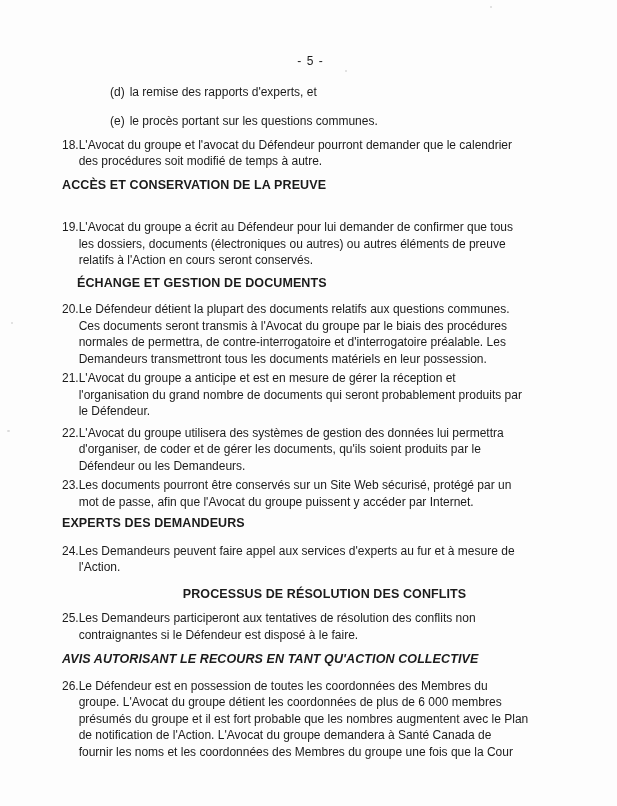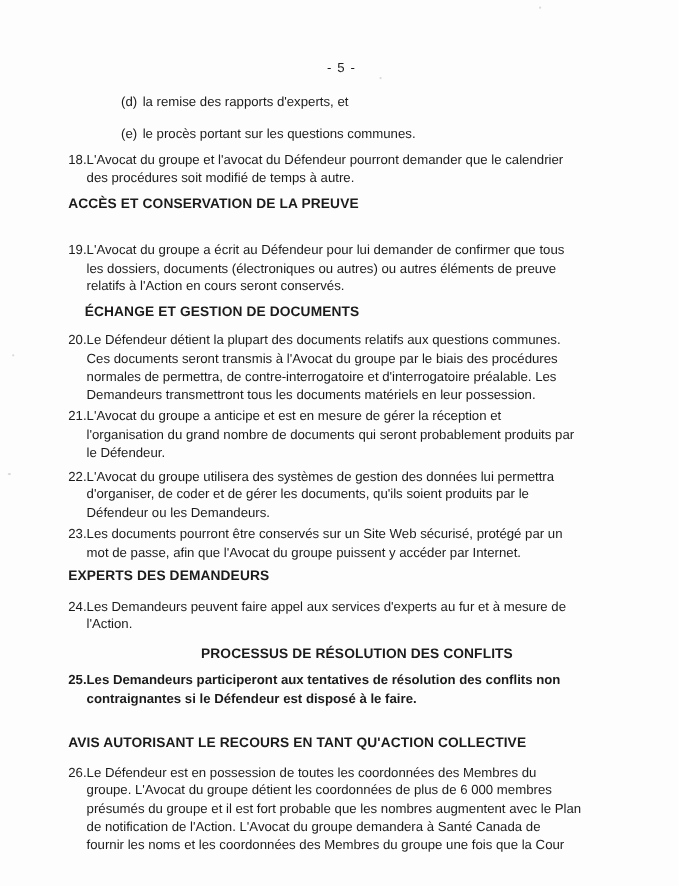--- a/index.html
+++ b/index.html
@@ -155,29 +155,29 @@
     <div class="item" style="margin-bottom:10px;">
       <span class="num">24.</span>
       <div class="body">
         <span class="line">Les Demandeurs peuvent faire appel aux services d'experts au fur et à mesure de</span>
         <span class="line">l'Action.</span>
       </div>
     </div>
 
     <h2 class="heading indent-sm" style="margin-bottom:8px;text-align:center;">PROCESSUS DE RÉSOLUTION DES CONFLITS</h2>
 
-    <div class="item" style="margin-bottom:24px;font-weight:bold;">
+    <div class="item" style="margin-bottom:8px;">
       <span class="num">25.</span>
       <div class="body">
         <span class="line">Les Demandeurs participeront aux tentatives de résolution des conflits non</span>
         <span class="line">contraignantes si le Défendeur est disposé à le faire.</span>
       </div>
     </div>
 
-    <h2 class="heading" style="margin-bottom:10px;">AVIS AUTORISANT LE RECOURS EN TANT QU'ACTION COLLECTIVE</h2>
+    <h2 class="heading" style="margin-bottom:10px;font-style:italic;">AVIS AUTORISANT LE RECOURS EN TANT QU'ACTION COLLECTIVE</h2>
 
     <div class="item">
       <span class="num">26.</span>
       <div class="body">
         <span class="line">Le Défendeur est en possession de toutes les coordonnées des Membres du</span>
         <span class="line">groupe. L'Avocat du groupe détient les coordonnées de plus de 6 000 membres</span>
         <span class="line">présumés du groupe et il est fort probable que les nombres augmentent avec le Plan</span>
         <span class="line">de notification de l'Action. L'Avocat du groupe demandera à Santé Canada de</span>
         <span class="line">fournir les noms et les coordonnées des Membres du groupe une fois que la Cour</span>
       </div>

